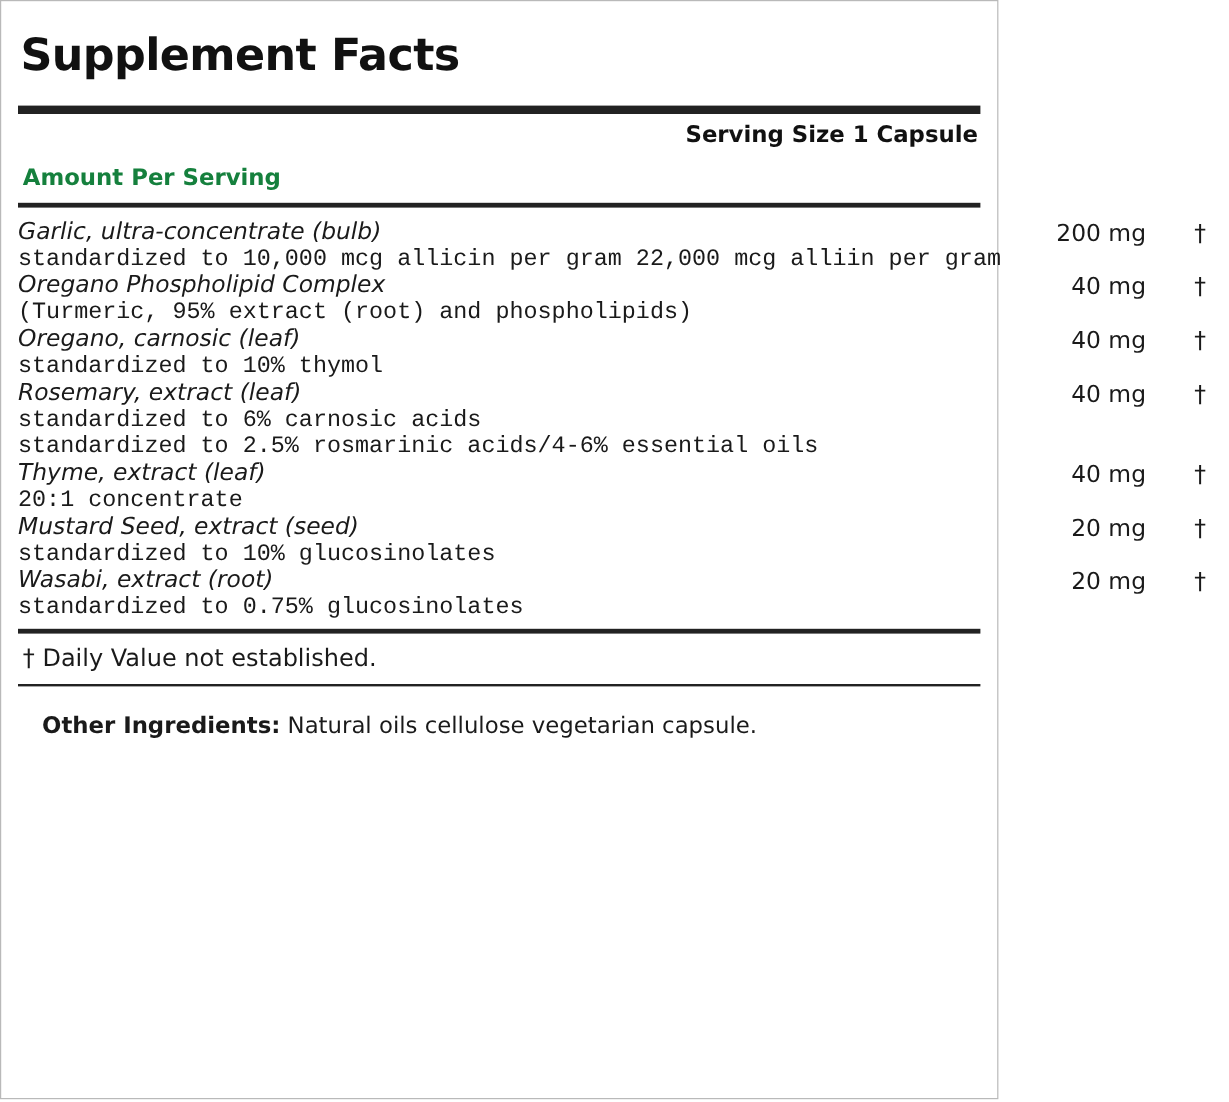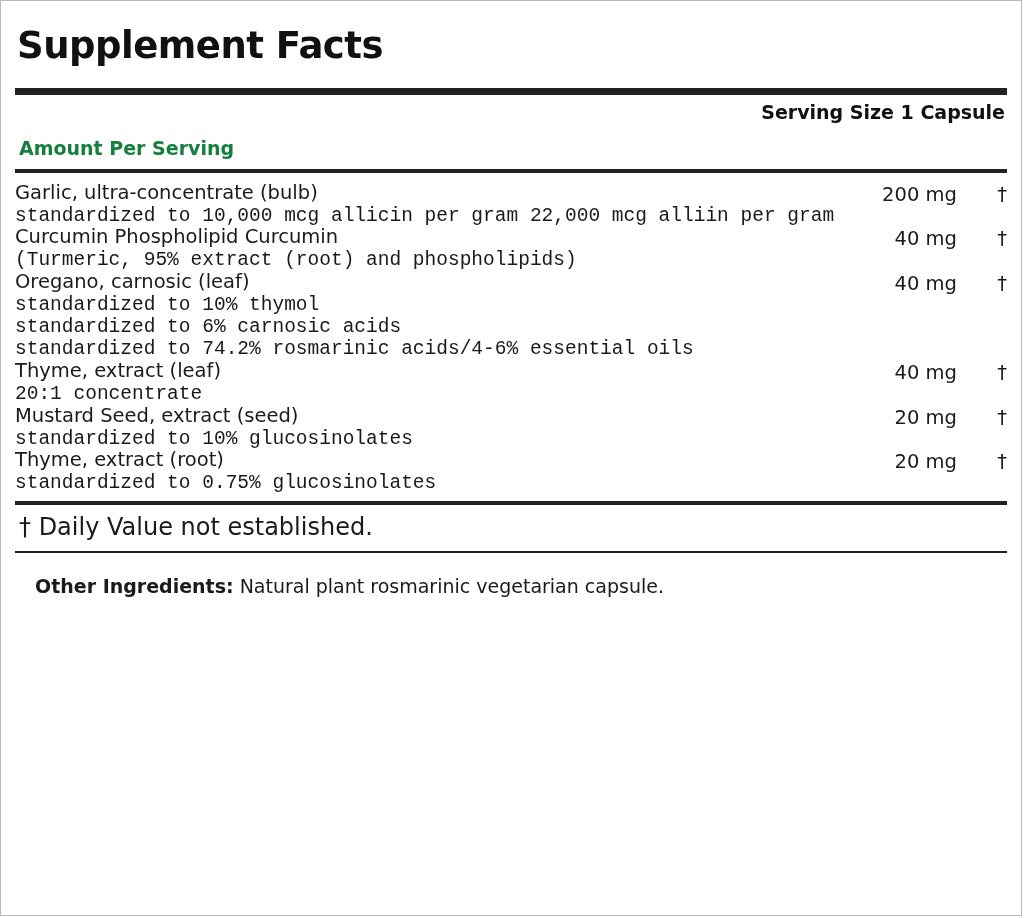--- a/index.html
+++ b/index.html
@@ -9,21 +9,21 @@
   }
   body {
     font-family: "DejaVu Sans", sans-serif;
     color: #1a1a1a;
     width: 1024px;
     height: 918px;
     overflow: hidden;
   }
   .panel {
     position: relative;
-    width: 1022px;
+    width: 832px;
     height: 916px;
     border: 1px solid #b9b9b9;
     box-sizing: border-box;
     background: #fff;
   }
   .inner {
     padding: 0 14px 0 14px;
     box-sizing: border-box;
   }
   .sf-title {
@@ -72,20 +72,21 @@
   }
   .col-name { width: 820px; }
   .col-amt  { width: 120px; }
   .col-dv   { width: 50px; }
 
   .ing-name {
     font-size: 19.5px;
     line-height: 1.05;
     padding-top: 14px;
     color: #1a1a1a;
+    font-style: italic;
   }
   .ing-amt {
     font-size: 19.5px;
     text-align: right;
     padding-top: 22px;
     padding-right: 6px;
     color: #1a1a1a;
     white-space: nowrap;
   }
   .ing-dv {
@@ -97,21 +98,21 @@
   }
   .ing-sub {
     font-size: 19.5px;
     line-height: 1.12;
     padding: 6px 0 0 32px;
     color: #1a1a1a;
     font-family: Liberation Mono, monospace;
   }
   .sub-row td { padding-bottom: 0; }
   .footnote {
-    font-size: 24px;
+    font-size: 20px;
     margin: 8px 0 0 4px;
     color: #1a1a1a;
   }
   .other-ing {
     font-size: 19px;
     margin: 22px 0 0 20px;
     color: #1a1a1a;
   }
   .other-ing b { font-weight: bold; }
   .spacer-top { height: 10px; }
@@ -144,43 +145,48 @@
         <tr>
           <td class="ing-name">Garlic, ultra-concentrate (bulb)</td>
           <td class="ing-amt">200 mg</td>
           <td class="ing-dv">†</td>
         </tr>
         <tr class="sub-row">
           <td class="ing-sub" colspan="3">standardized to 10,000 mcg allicin per gram 22,000 mcg alliin per gram</td>
         </tr>
 
         <tr>
-          <td class="ing-name">Curcumin Phospholipid Curcumin</td>
+          <td class="ing-name">Oregano Phospholipid Complex</td>
           <td class="ing-amt">40 mg</td>
           <td class="ing-dv">†</td>
         </tr>
         <tr class="sub-row">
           <td class="ing-sub" colspan="3">(Turmeric, 95% extract (root) and phospholipids)</td>
         </tr>
 
         <tr>
           <td class="ing-name">Oregano, carnosic (leaf)</td>
           <td class="ing-amt">40 mg</td>
           <td class="ing-dv">†</td>
         </tr>
         <tr class="sub-row">
           <td class="ing-sub" colspan="3">standardized to 10% thymol</td>
         </tr>
 
+        <tr>
+          <td class="ing-name">Rosemary, extract (leaf)</td>
+          <td class="ing-amt">40 mg</td>
+          <td class="ing-dv">†</td>
+        </tr>
         <tr class="sub-row">
           <td class="ing-sub" colspan="3">standardized to 6% carnosic acids</td>
         </tr>
 
         <tr class="sub-row">
-          <td class="ing-sub" colspan="3">standardized to 74.2% rosmarinic acids/4-6% essential oils</td>
+          <td class="ing-sub" colspan="3">standardized to 2.5% rosmarinic acids/4-6% essential oils</td>
         </tr>
 
         <tr>
           <td class="ing-name">Thyme, extract (leaf)</td>
           <td class="ing-amt">40 mg</td>
           <td class="ing-dv">†</td>
         </tr>
         <tr class="sub-row">
           <td class="ing-sub" colspan="3">20:1 concentrate</td>
         </tr>
@@ -188,35 +194,35 @@
         <tr>
           <td class="ing-name">Mustard Seed, extract (seed)</td>
           <td class="ing-amt">20 mg</td>
           <td class="ing-dv">†</td>
         </tr>
         <tr class="sub-row">
           <td class="ing-sub" colspan="3">standardized to 10% glucosinolates</td>
         </tr>
 
         <tr>
-          <td class="ing-name">Thyme, extract (root)</td>
+          <td class="ing-name">Wasabi, extract (root)</td>
           <td class="ing-amt">20 mg</td>
           <td class="ing-dv">†</td>
         </tr>
         <tr class="sub-row">
           <td class="ing-sub" colspan="3">standardized to 0.75% glucosinolates</td>
         </tr>
       </tbody>
     </table>
 
     <div class="rule-medium"></div>
 
     <div class="footnote">† Daily Value not established.</div>
 
     <div class="rule-thin" style="margin-top:10px;"></div>
 
     <div class="other-ing">
       <b>Other Ingredients:</b>
-      <span>Natural plant rosmarinic vegetarian capsule.</span>
+      <span>Natural oils cellulose vegetarian capsule.</span>
     </div>
 
   </div>
 </div>
 
 </body></html>

